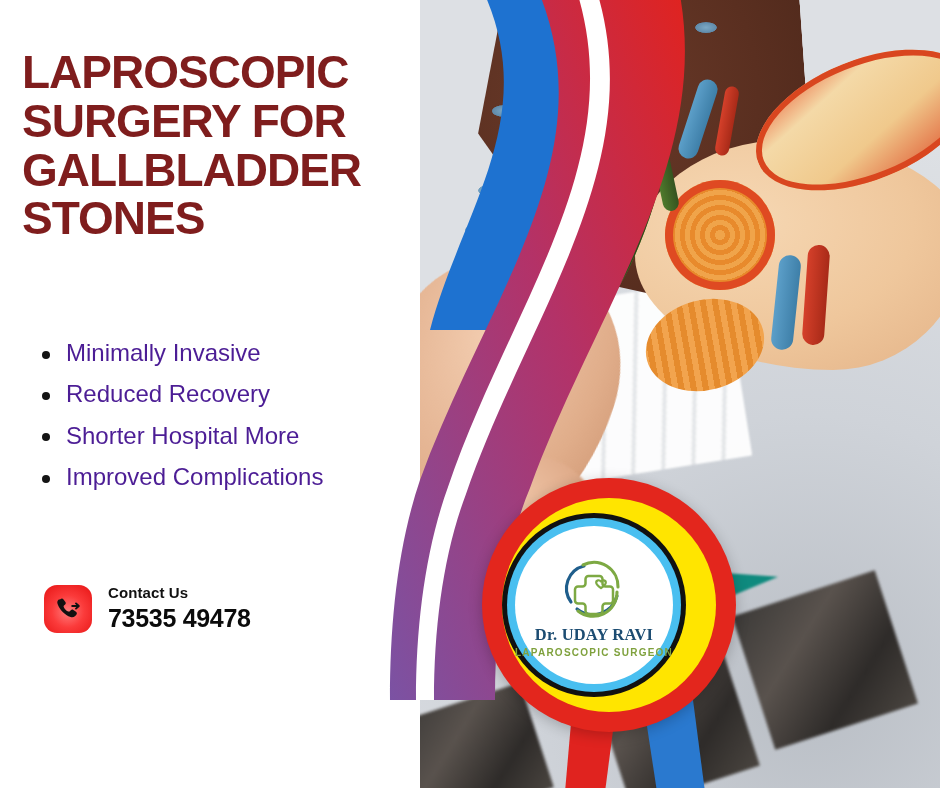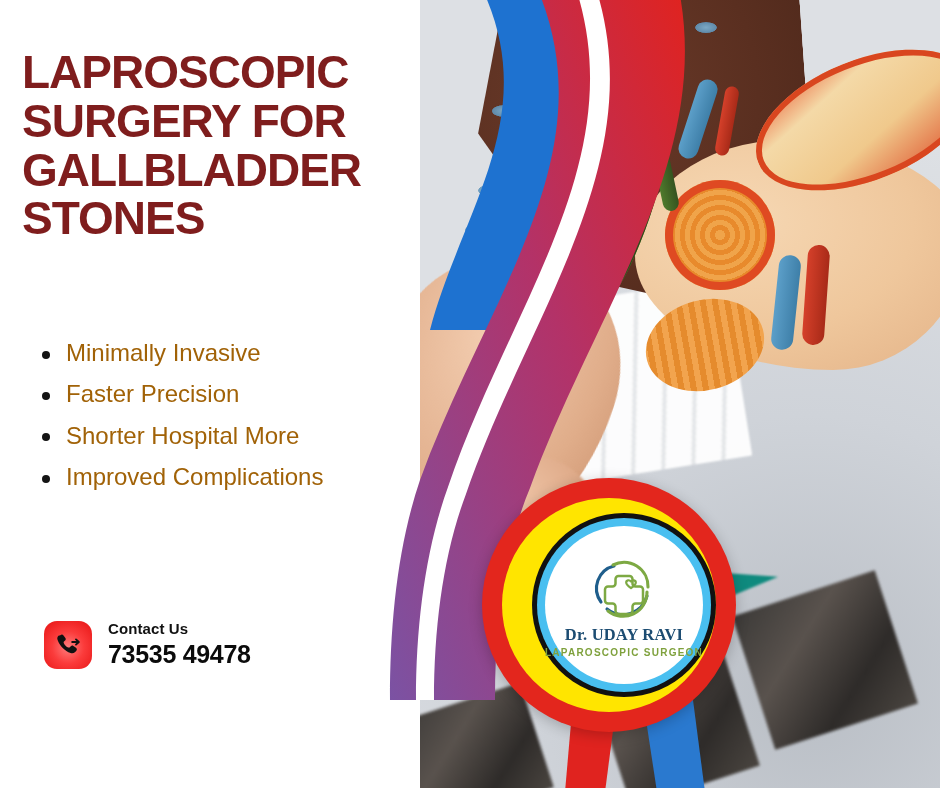--- a/index.html
+++ b/index.html
@@ -161,35 +161,35 @@
   .benefits {
     position:absolute; left:30px; top:332px;
     width:370px;
     list-style:none;
   }
   .benefits li {
     position:relative;
     padding-left:36px;
     font-size:24px;
     line-height:1.72;
-    color:#a16207;
+    color:#4c1d95;
   }
   .benefits li::before {
     content:"";
     position:absolute; left:12px; top:.78em;
     width:8px;height:8px;border-radius:50%;
     background:#141414;
   }
 
   
   .contact-row {
     position:absolute;
     display:flex; align-items:center; gap:16px;
   }
-  #contact-phone { left:44px; top:620px; }
+  #contact-phone { left:44px; top:584px; }
   #contact-web   { left:44px; top:706px; }
   .icon-tile {
     width:48px;height:48px;flex:0 0 48px;
     border-radius:13px;
     display:flex;align-items:center;justify-content:center;
   }
   .icon-tile.red {
     background:radial-gradient(circle at 50% 55%, #ff7d7d 0%, #fb3b3b 45%, #e61212 100%);
   }
   .icon-tile.pink {
@@ -210,21 +210,21 @@
     width:254px; height:254px;
     border-radius:50%;
     background:#e3261d;
     display:flex;align-items:center;justify-content:center;
     box-shadow:0 3px 14px rgba(0,0,0,.22);
     z-index:9;
   }
   .ring-yellow {
     width:214px;height:214px;border-radius:50%;
     background:#ffe500;
-    display:flex;align-items:center;justify-content:flex-end;
+    display:flex;align-items:center;justify-content:flex-start;
   }
   .ring-black {
     width:184px;height:184px;border-radius:50%;
     background:#111111;
     display:flex;align-items:center;justify-content:center;
   }
   .ring-blue {
     width:174px;height:174px;border-radius:50%;
     background:#49bff0;
     display:flex;align-items:center;justify-content:center;
@@ -316,21 +316,21 @@
     <path d="M 78,0 L 128,0 L 140,92 L 92,92 Z" fill="#2a79cf"></path>
   </svg>
 
   <h1 class="headline">LAPROSCOPIC SURGERY FOR GALLBLADDER STONES</h1>
 
   <ul class="benefits">
     <li>
       <span>Minimally Invasive</span>
     </li>
     <li>
-      <span>Faster Precision</span>
+      <span>Reduced Recovery</span>
     </li>
     <li>
       <span>Shorter Hospital More</span>
     </li>
     <li>
       <span>Improved Complications</span>
     </li>
   </ul>
 
   <div class="contact-row" id="contact-phone">

